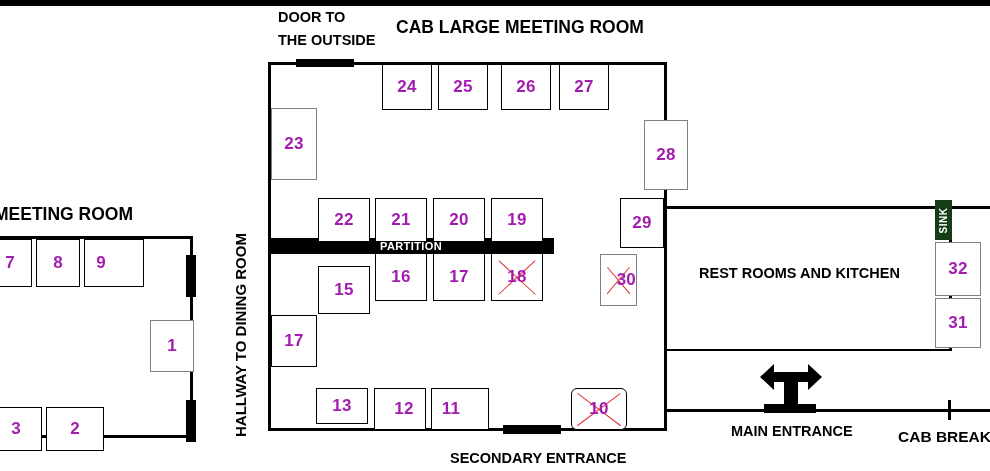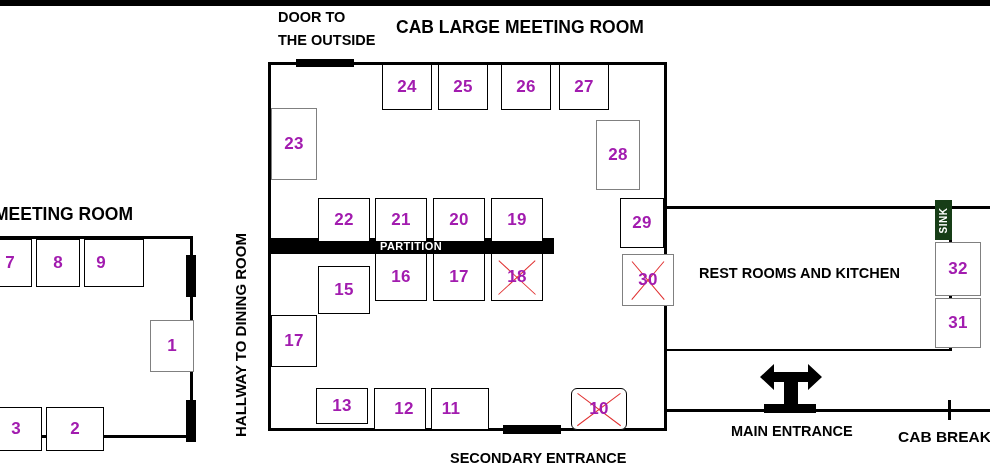--- a/index.html
+++ b/index.html
@@ -188,27 +188,27 @@
     <span class="num">12</span>
     </div>
   <div class="seat" style="left:431px;top:388px;width:58px;height:42px;">
     <span class="num" style="margin-right:18px;">11</span>
     </div>
 
   <div class="seat x" style="left:571px;top:388px;width:56px;height:42px;border-radius:6px;--a1:36.9deg;--a2:-36.9deg;">
     <span class="num">10</span>
     </div>
 
-  <div class="seat grey" style="left:596px;top:120px;width:44px;height:70px;">
+  <div class="seat grey" style="left:644px;top:120px;width:44px;height:70px;">
     <span class="num">28</span>
     </div>
   <div class="seat" style="left:620px;top:198px;width:44px;height:50px;">
     <span class="num">29</span>
     </div>
-  <div class="seat x grey" style="left:622px;top:254px;width:52px;height:52px;--a1:49.8deg;--a2:-49.8deg;">
+  <div class="seat x grey" style="left:600px;top:254px;width:37px;height:52px;justify-content:flex-end;--a1:49.8deg;--a2:-49.8deg;">
     <span class="num">30</span>
     </div>
 
   <div class="seat grey" style="left:935px;top:242px;width:46px;height:54px;">
     <span class="num">32</span>
     </div>
   <div class="seat grey" style="left:935px;top:298px;width:46px;height:50px;">
     <span class="num">31</span>
     </div>
 

